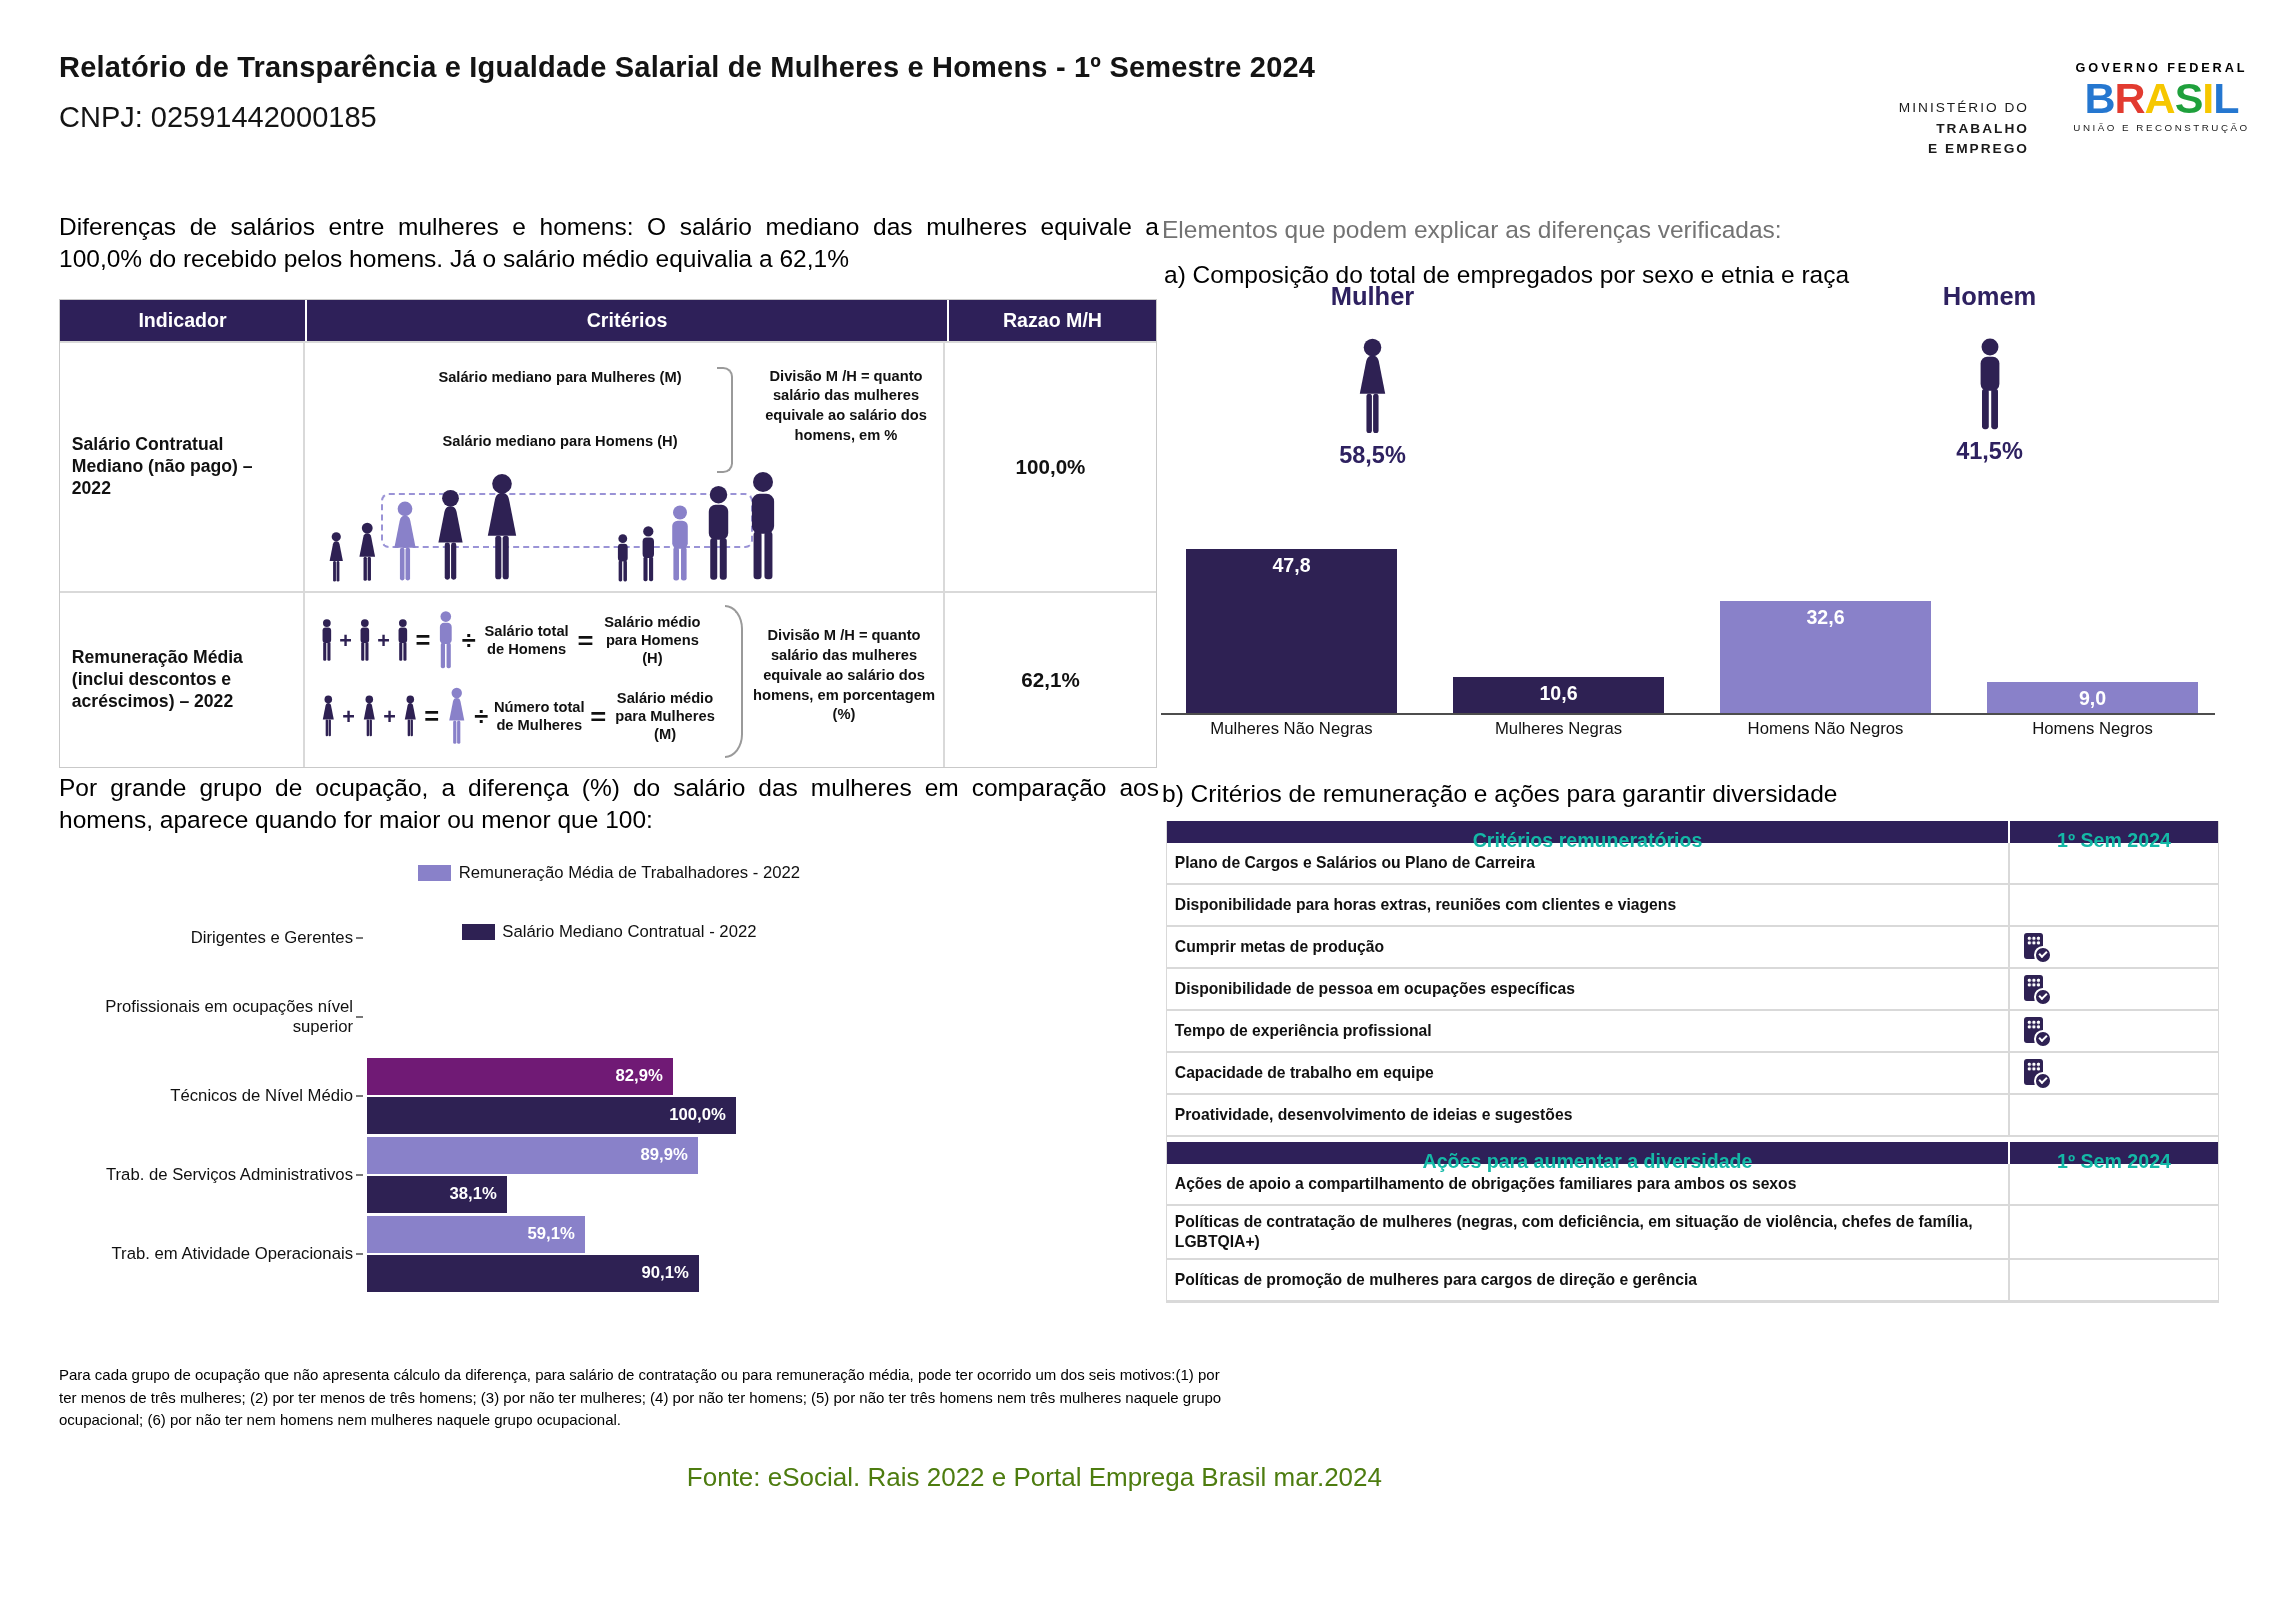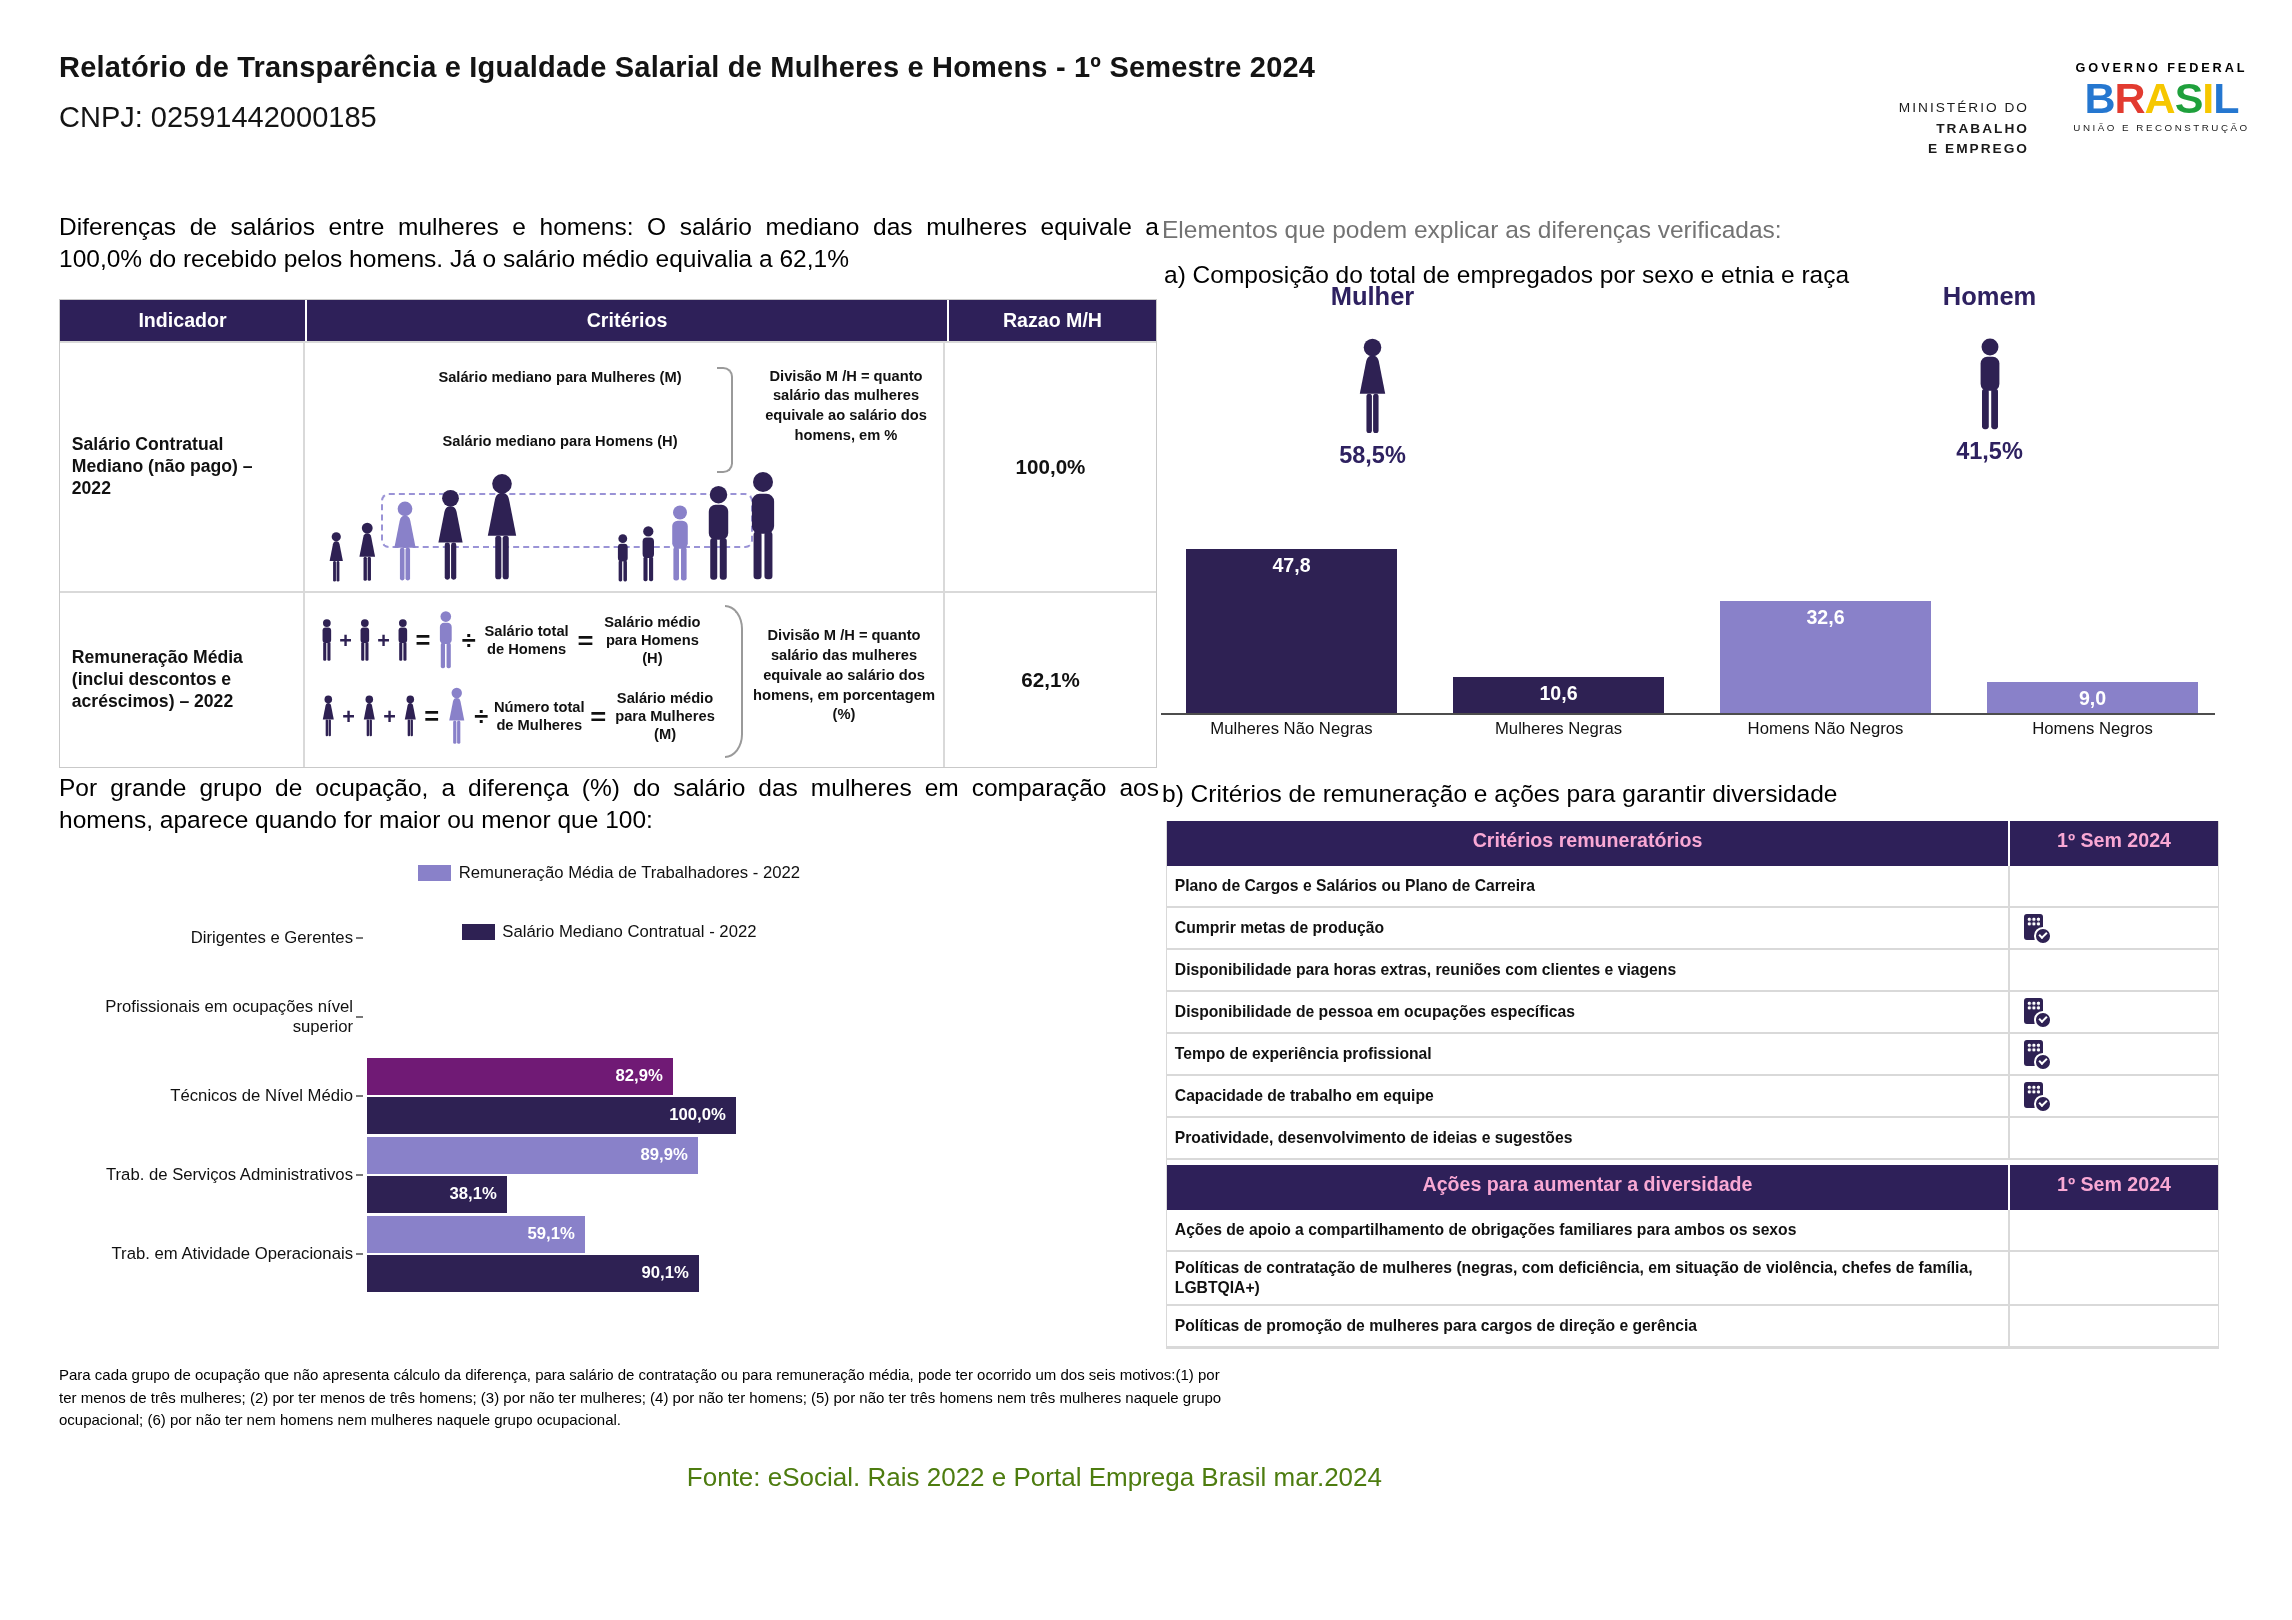--- a/index.html
+++ b/index.html
@@ -91,21 +91,21 @@
   #occ-chart{position:absolute;left:59px;top:898px;width:1100px;}
   .occ-row{display:flex;align-items:center;height:79px;}
   .occ-label{width:294px;text-align:right;font-size:16.7px;color:#111;line-height:1.15;}
   .occ-tick{width:6.9px;height:2px;background:#777;margin:0 3.9px 0 2.9px;flex:none;}
   .occ-bars{display:flex;flex-direction:column;justify-content:center;gap:2px;flex:1;}
   .occ-bar{height:37px;display:flex;align-items:center;justify-content:flex-end;}
   .occ-val{color:#fff;font-weight:bold;font-size:16.7px;margin-right:9.8px;}
 
   
   .ct{position:absolute;left:1166px;top:821px;width:1051px;border:1px solid #d9d9d9;border-top:none;}
-  .ct-header{display:flex;background:#2E2059;color:#f9a8d4;font-weight:bold;height:45px;line-height:39px;
+  .ct-header{display:flex;background:#2E2059;color:#14b8a6;font-weight:bold;height:22px;line-height:39px;
              text-align:center;font-size:19.6px;justify-content:center;}
   .ct-header .l{flex:1;border-right:2px solid #fff;}
   .ct-header .r{width:208px;}
   .ct-row{display:flex;border-bottom:2px solid #d9d9d9;min-height:40px;align-items:stretch;}
   .ct-row .l{flex:1;border-right:2px solid #d9d9d9;display:flex;align-items:center;
              font-weight:bold;font-size:15.7px;line-height:1.3;padding:5.9px 9.8px 5.9px 7.8px;box-sizing:border-box;}
   .ct-row .r{width:208px;display:flex;align-items:center;padding-left:13.7px;box-sizing:border-box;}
   .ct-spacer{height:4.9px;background:#fff;}
 
   
@@ -482,33 +482,33 @@
   <div class="ct">
     <div class="ct-header">
       <div class="l">Critérios remuneratórios</div>
       <div class="r">1º Sem 2024</div>
     </div>
     <div class="ct-row">
       <div class="l">Plano de Cargos e Salários ou Plano de Carreira</div>
       <div class="r"></div>
     </div>
     <div class="ct-row">
+      <div class="l">Disponibilidade para horas extras, reuniões com clientes e viagens</div>
+      <div class="r"></div>
+    </div>
+    <div class="ct-row">
       <div class="l">Cumprir metas de produção</div>
       <div class="r">
           <span class="bcheck">
             <span class="b"></span>
             <span class="c"></span>
           </span>
         </div>
     </div>
     <div class="ct-row">
-      <div class="l">Disponibilidade para horas extras, reuniões com clientes e viagens</div>
-      <div class="r"></div>
-    </div>
-    <div class="ct-row">
       <div class="l">Disponibilidade de pessoa em ocupações específicas</div>
       <div class="r">
           <span class="bcheck">
             <span class="b"></span>
             <span class="c"></span>
           </span>
         </div>
     </div>
     <div class="ct-row">
       <div class="l">Tempo de experiência profissional</div>

